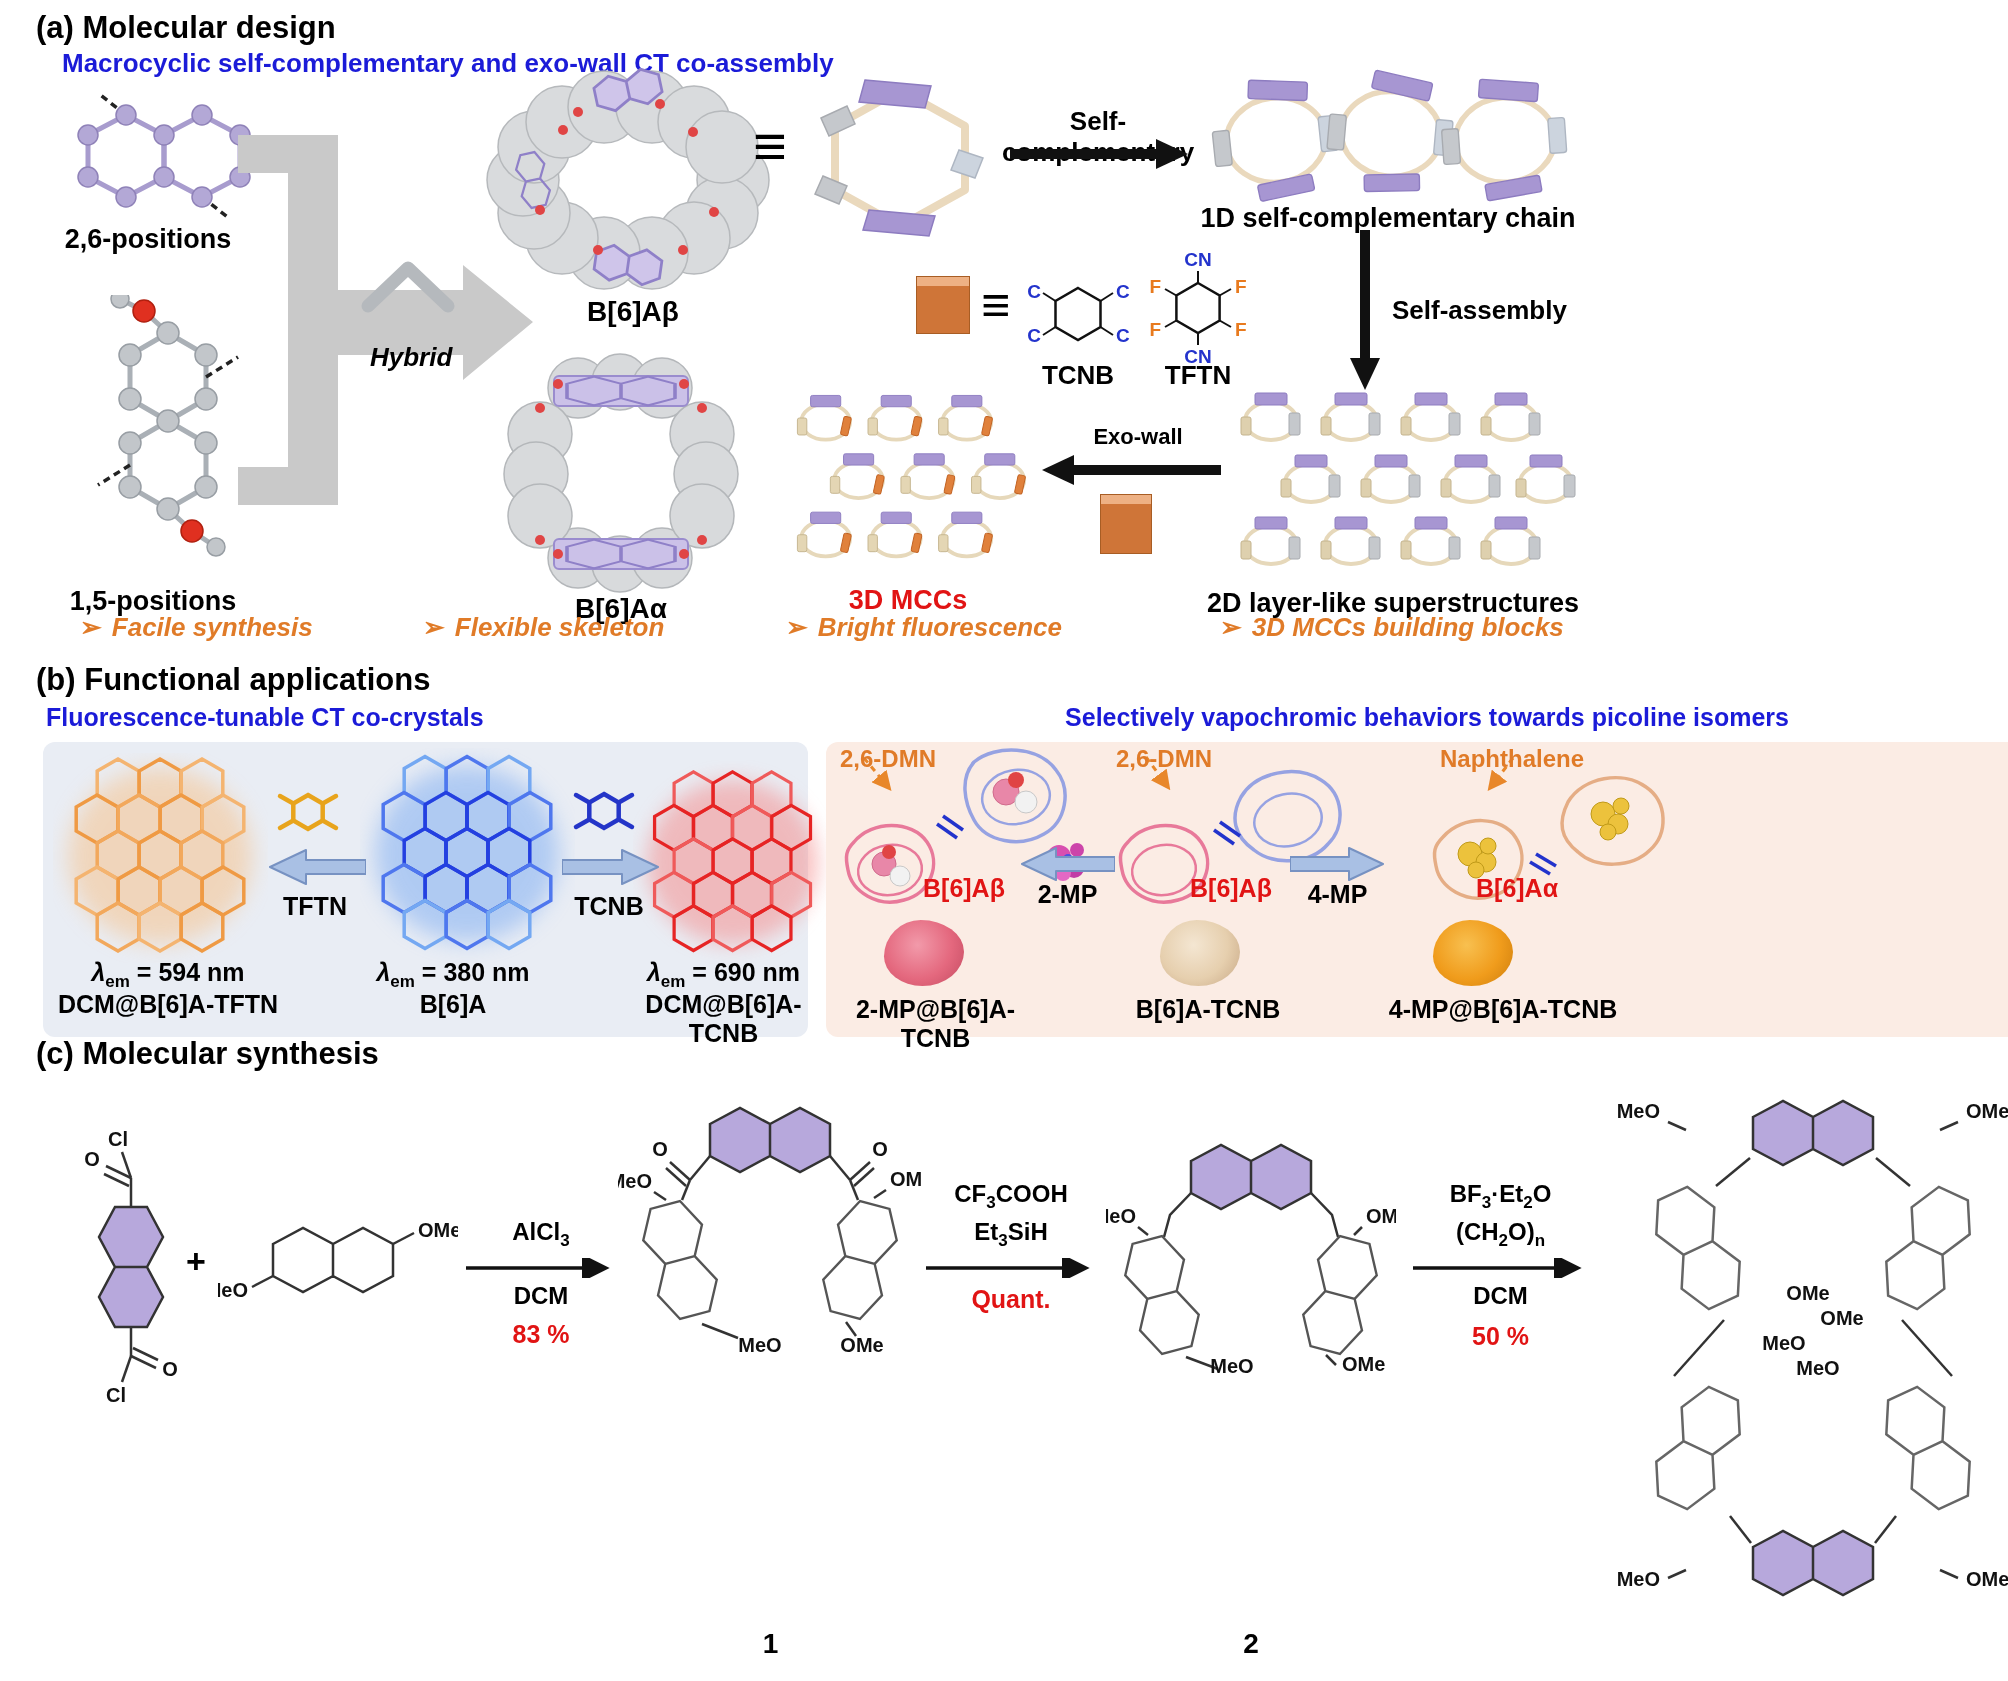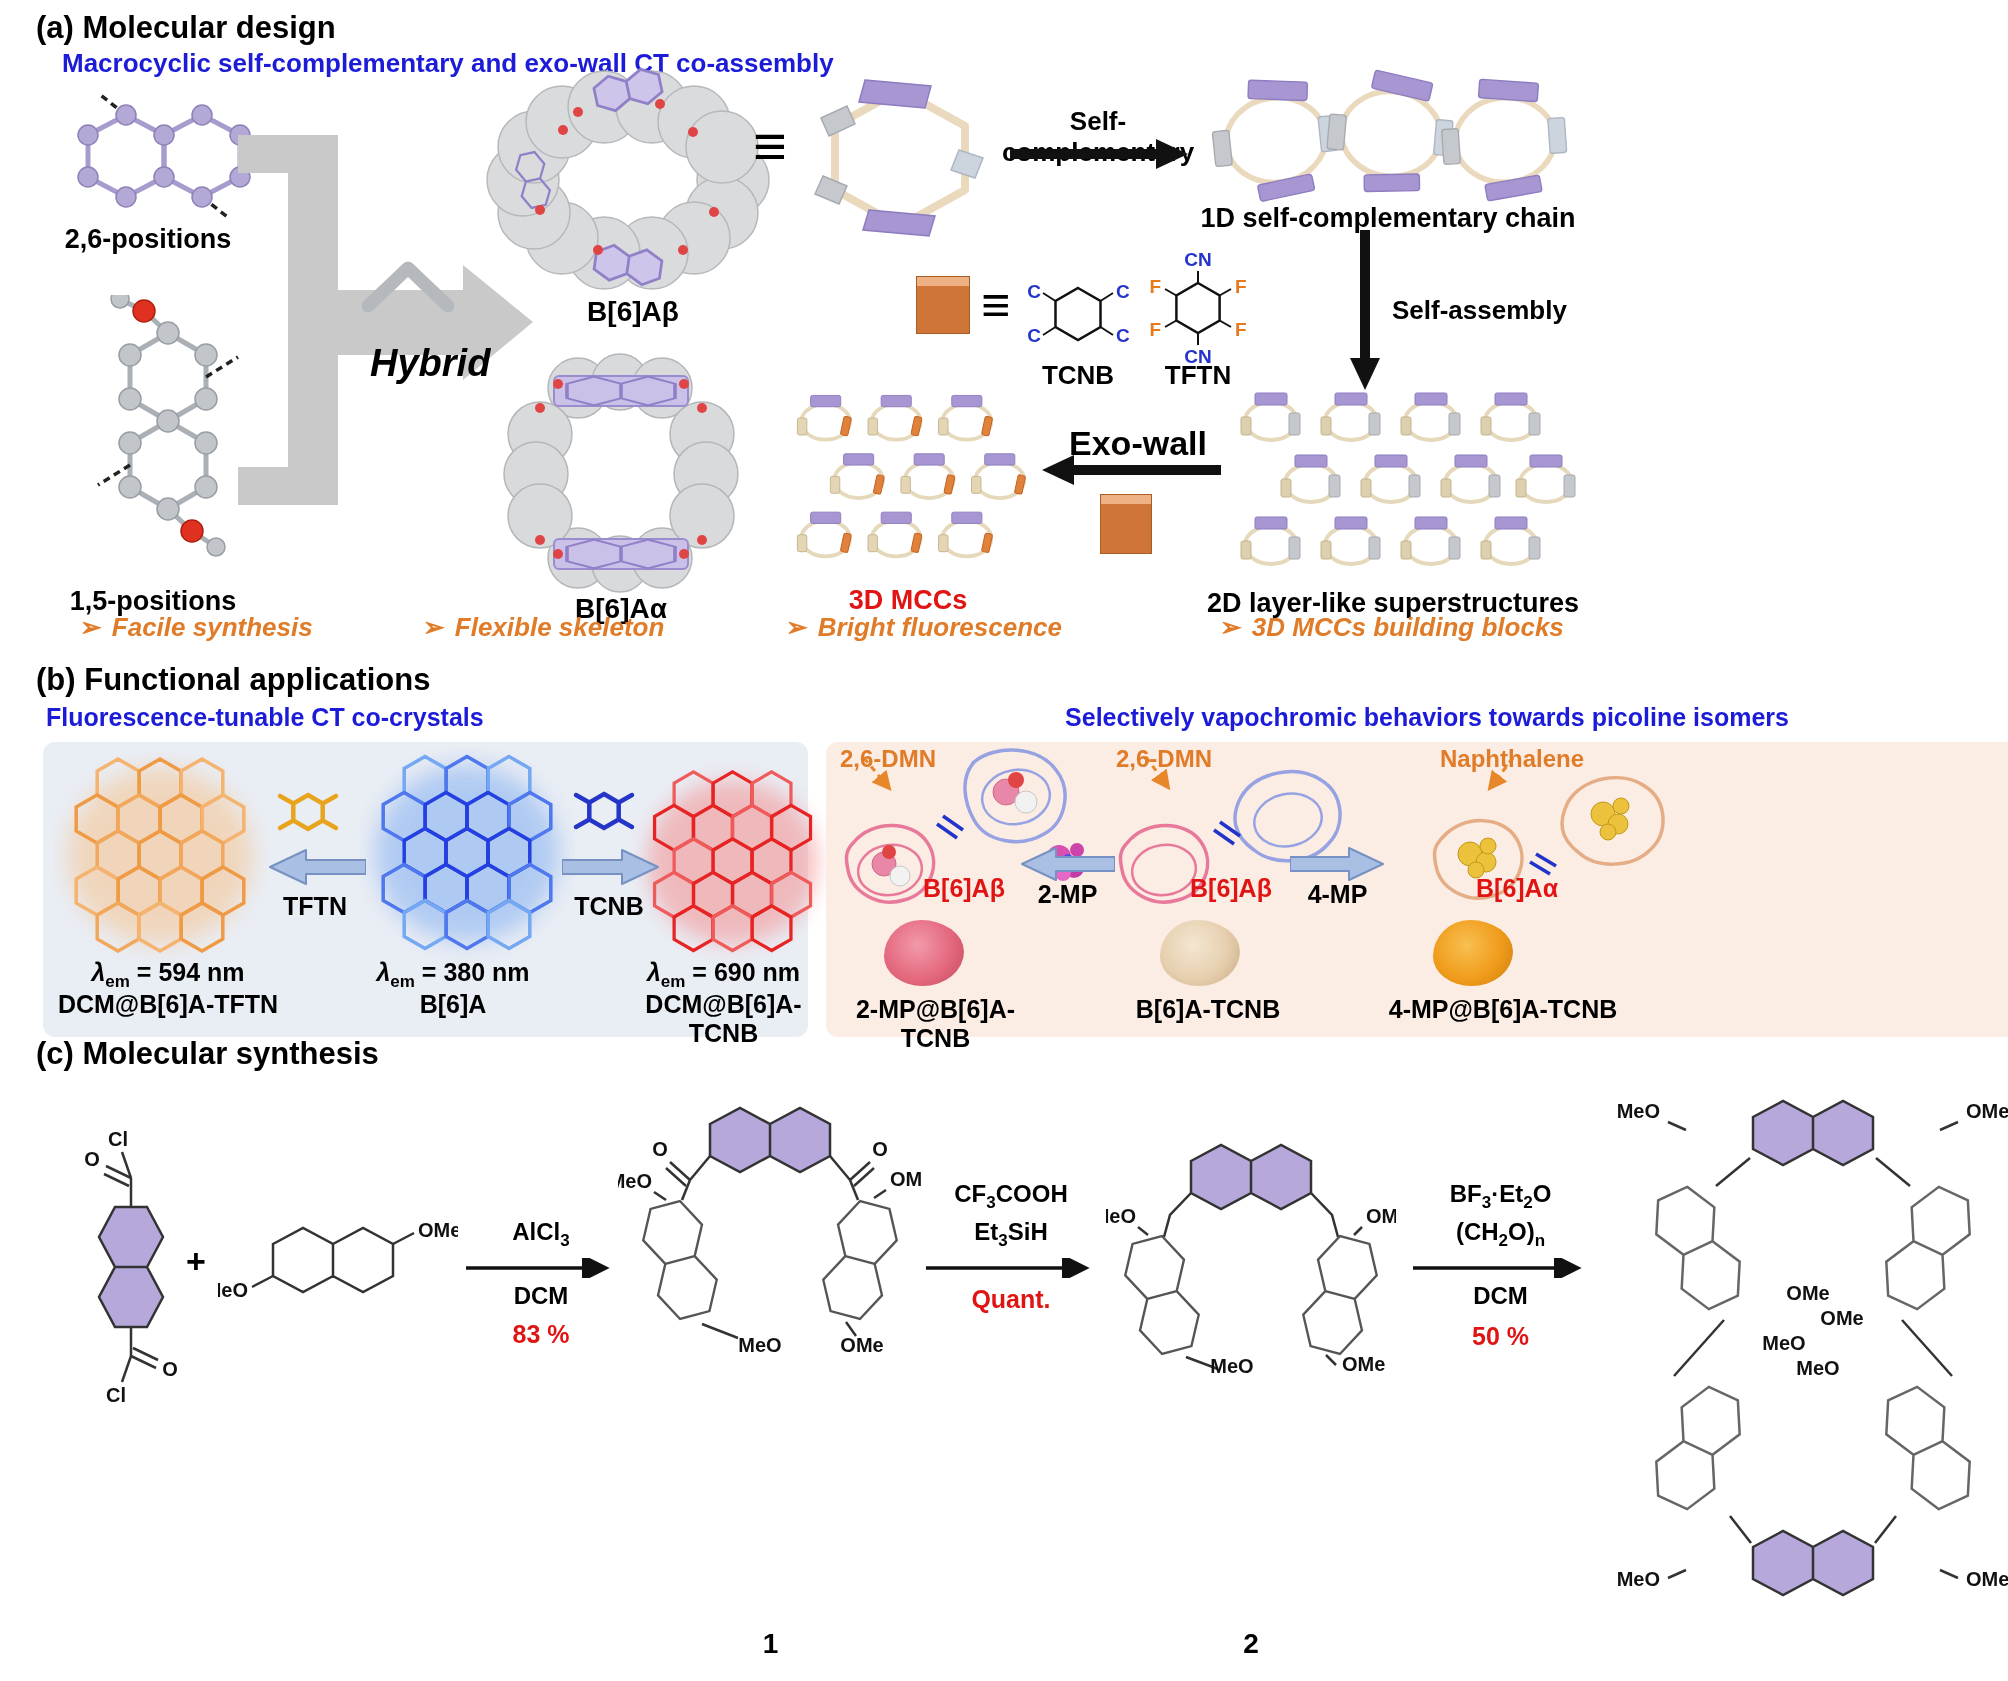--- a/index.html
+++ b/index.html
@@ -129,21 +129,21 @@
   <circle cx="134" cy="236" r="11" fill="#e03020" stroke="#b02010" stroke-width="1.5"></circle>
 </svg>
 <div class="abs t-lbl ctr" style="left:20px;top:586px;width:210px">1,5-positions</div>
 
 <svg class="abs" style="left:205px;top:115px" width="310" height="430" viewBox="0 0 310 430">
   <path d="M5,20 L105,20 L105,175 L230,175 L230,150 L300,207 L230,265 L230,240 L105,240 L105,390 L5,390 L5,352 L55,352 L55,58 L5,58 Z" fill="#c9c9c9"></path>
 </svg>
 <svg class="abs" style="left:330px;top:252px" width="100" height="62" viewBox="0 0 100 62">
   <path d="M10,54 L50,16 L90,54" stroke="#b5b9bd" stroke-width="13" fill="none" stroke-linecap="round" stroke-linejoin="round"></path>
 </svg>
-<div class="abs t-lbl italic" style="left:342px;top:342px;font-size:38px">Hybrid</div>
+<div class="abs t-lbl italic" style="left:342px;top:342px;font-size:26px">Hybrid</div>
 
 <svg class="abs" style="left:450px;top:60px" width="300" height="240" viewBox="0 0 300 240">
   <g fill="#d8dadc" stroke="#b4b7ba" stroke-width="1.5" opacity="0.97">
     <circle cx="255" cy="120" r="36"></circle>
         <circle cx="244" cy="153" r="36"></circle>
         <circle cx="216" cy="178" r="36"></circle>
         <circle cx="174" cy="193" r="36"></circle>
         <circle cx="126" cy="193" r="36"></circle>
         <circle cx="84" cy="178" r="36"></circle>
         <circle cx="56" cy="153" r="36"></circle>
@@ -244,21 +244,21 @@
       <use href="#cell2d" transform="translate(165,100)"></use>
       <use href="#cell2d" transform="translate(245,100)"></use>
       <use href="#cell2d" transform="translate(320,100)"></use>
   <use href="#cell2d" transform="translate(45,162)"></use>
       <use href="#cell2d" transform="translate(125,162)"></use>
       <use href="#cell2d" transform="translate(205,162)"></use>
       <use href="#cell2d" transform="translate(285,162)"></use>
 </svg>
 <div class="abs t-lbl ctr" style="left:1170px;top:588px;width:390px">2D layer-like superstructures</div>
 
-<div class="abs t-lbl ctr" style="left:1035px;top:424px;width:150px;font-size:34px">Exo-wall</div>
+<div class="abs t-lbl ctr" style="left:1035px;top:424px;width:150px;font-size:22px">Exo-wall</div>
 <svg class="abs" style="left:1010px;top:452px" width="185" height="36" viewBox="0 0 185 36">
   <polygon points="36,3 4,18 36,33" fill="#111"></polygon>
       <line x1="36" y1="18" x2="183" y2="18" stroke="#111" stroke-width="10"></line>
 </svg>
 <div class="abs osq" style="left:1072px;top:494px;width:52px;height:60px"></div>
 
 <svg class="abs" style="left:760px;top:380px" width="240" height="205" viewBox="0 0 255 205">
   <use href="#cell3d" transform="translate(40,38)"></use>
       <use href="#cell3d" transform="translate(115,38)"></use>
       <use href="#cell3d" transform="translate(190,38)"></use>

